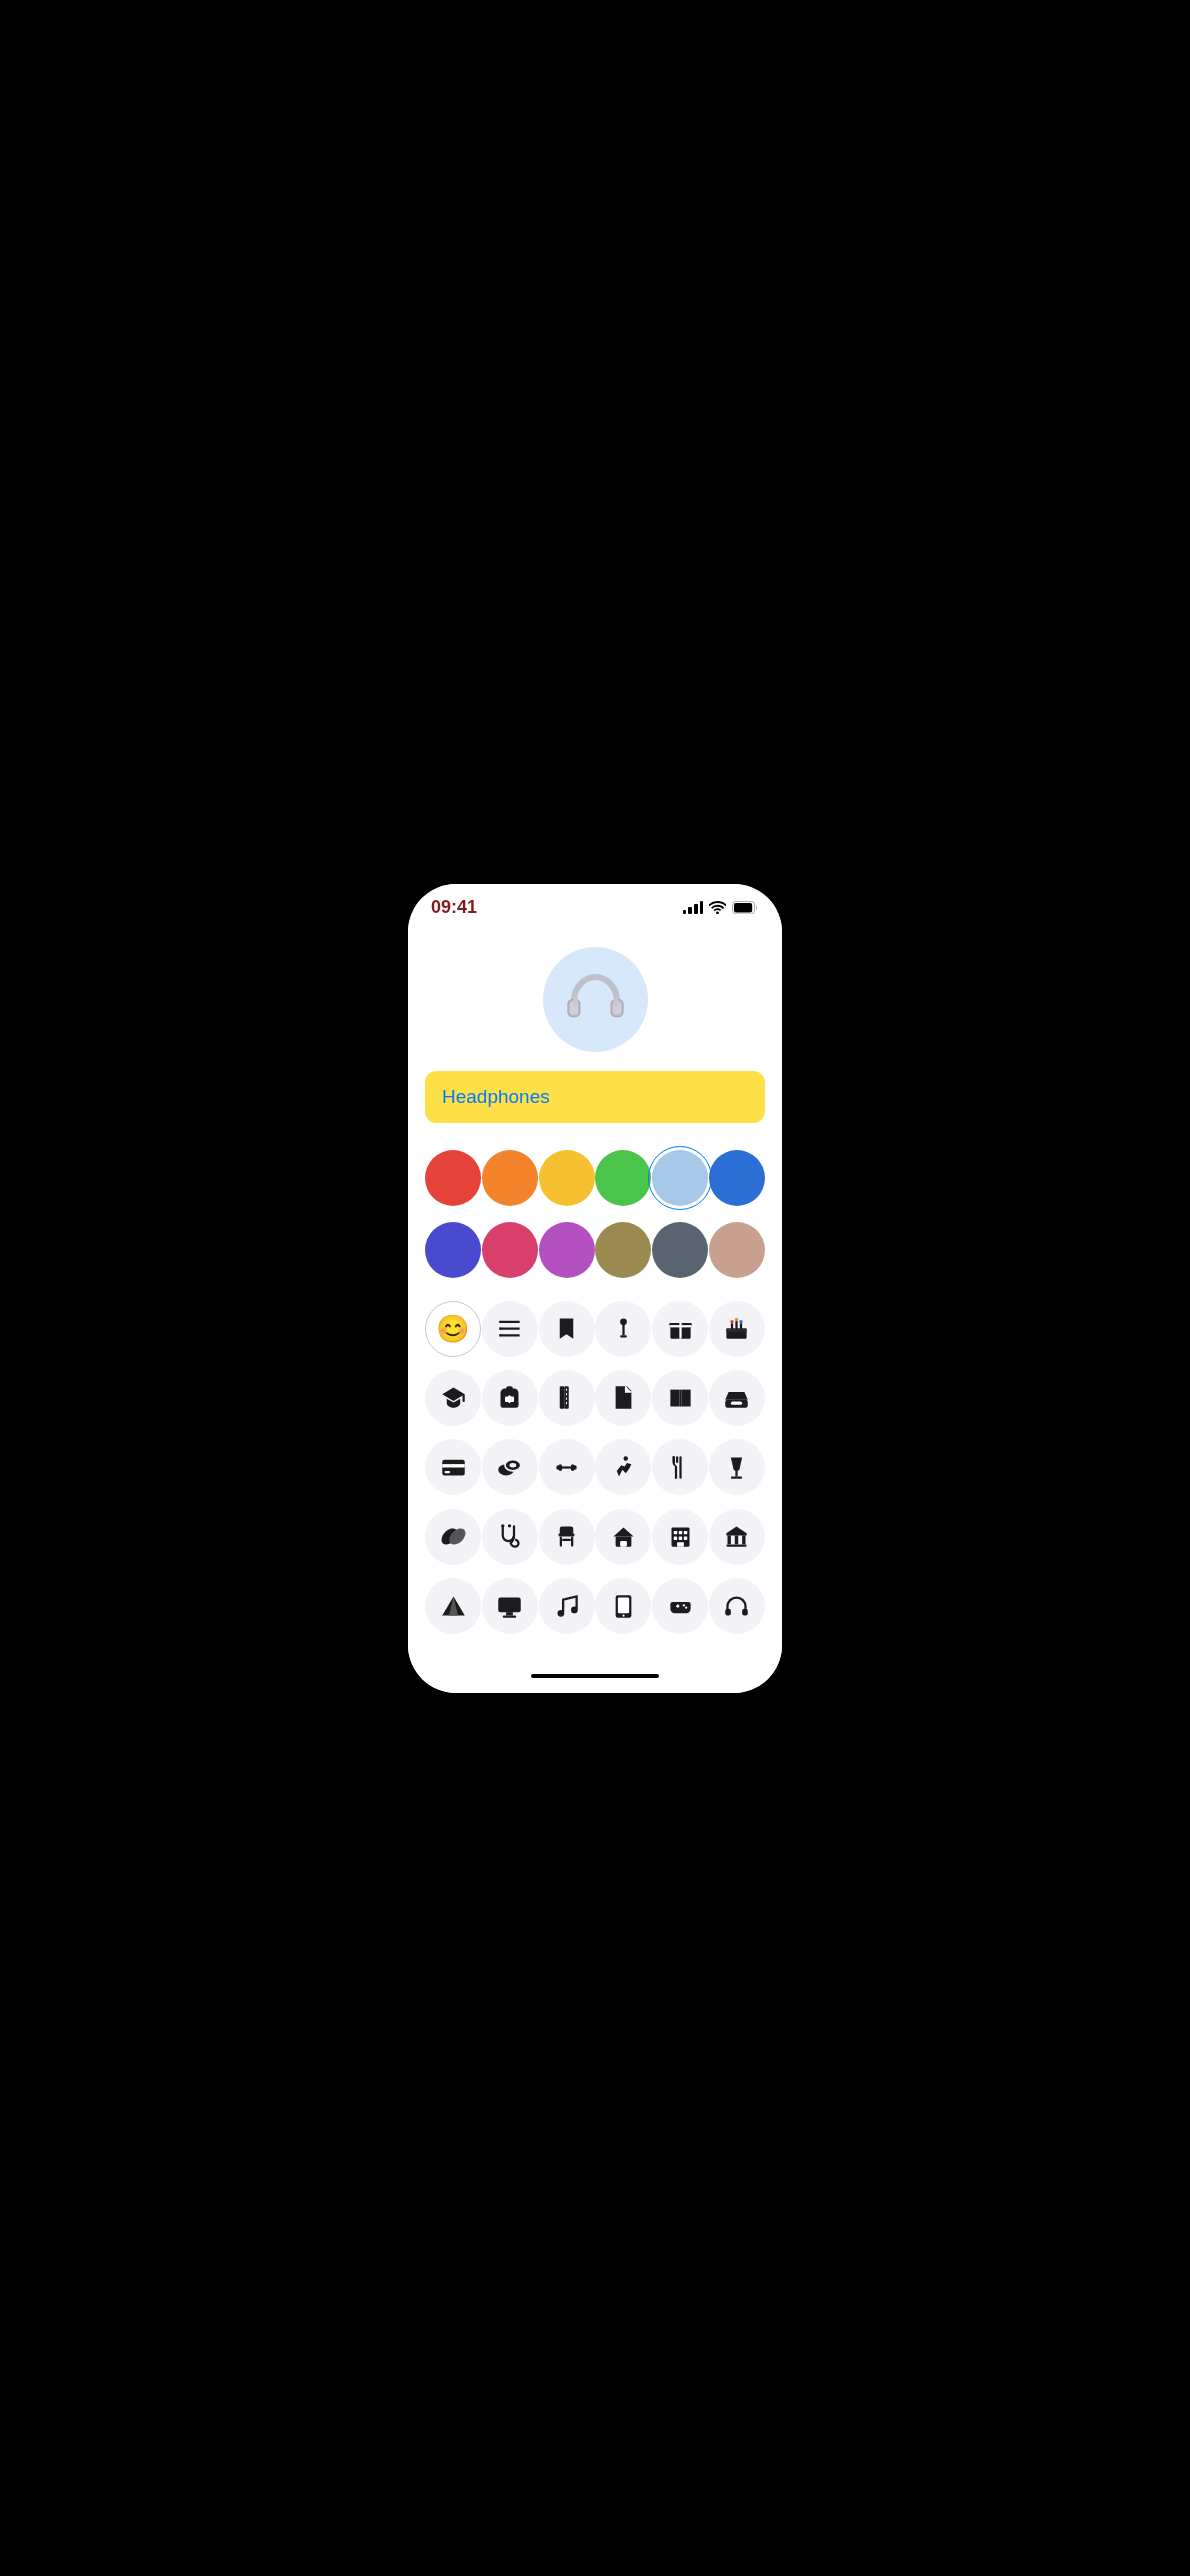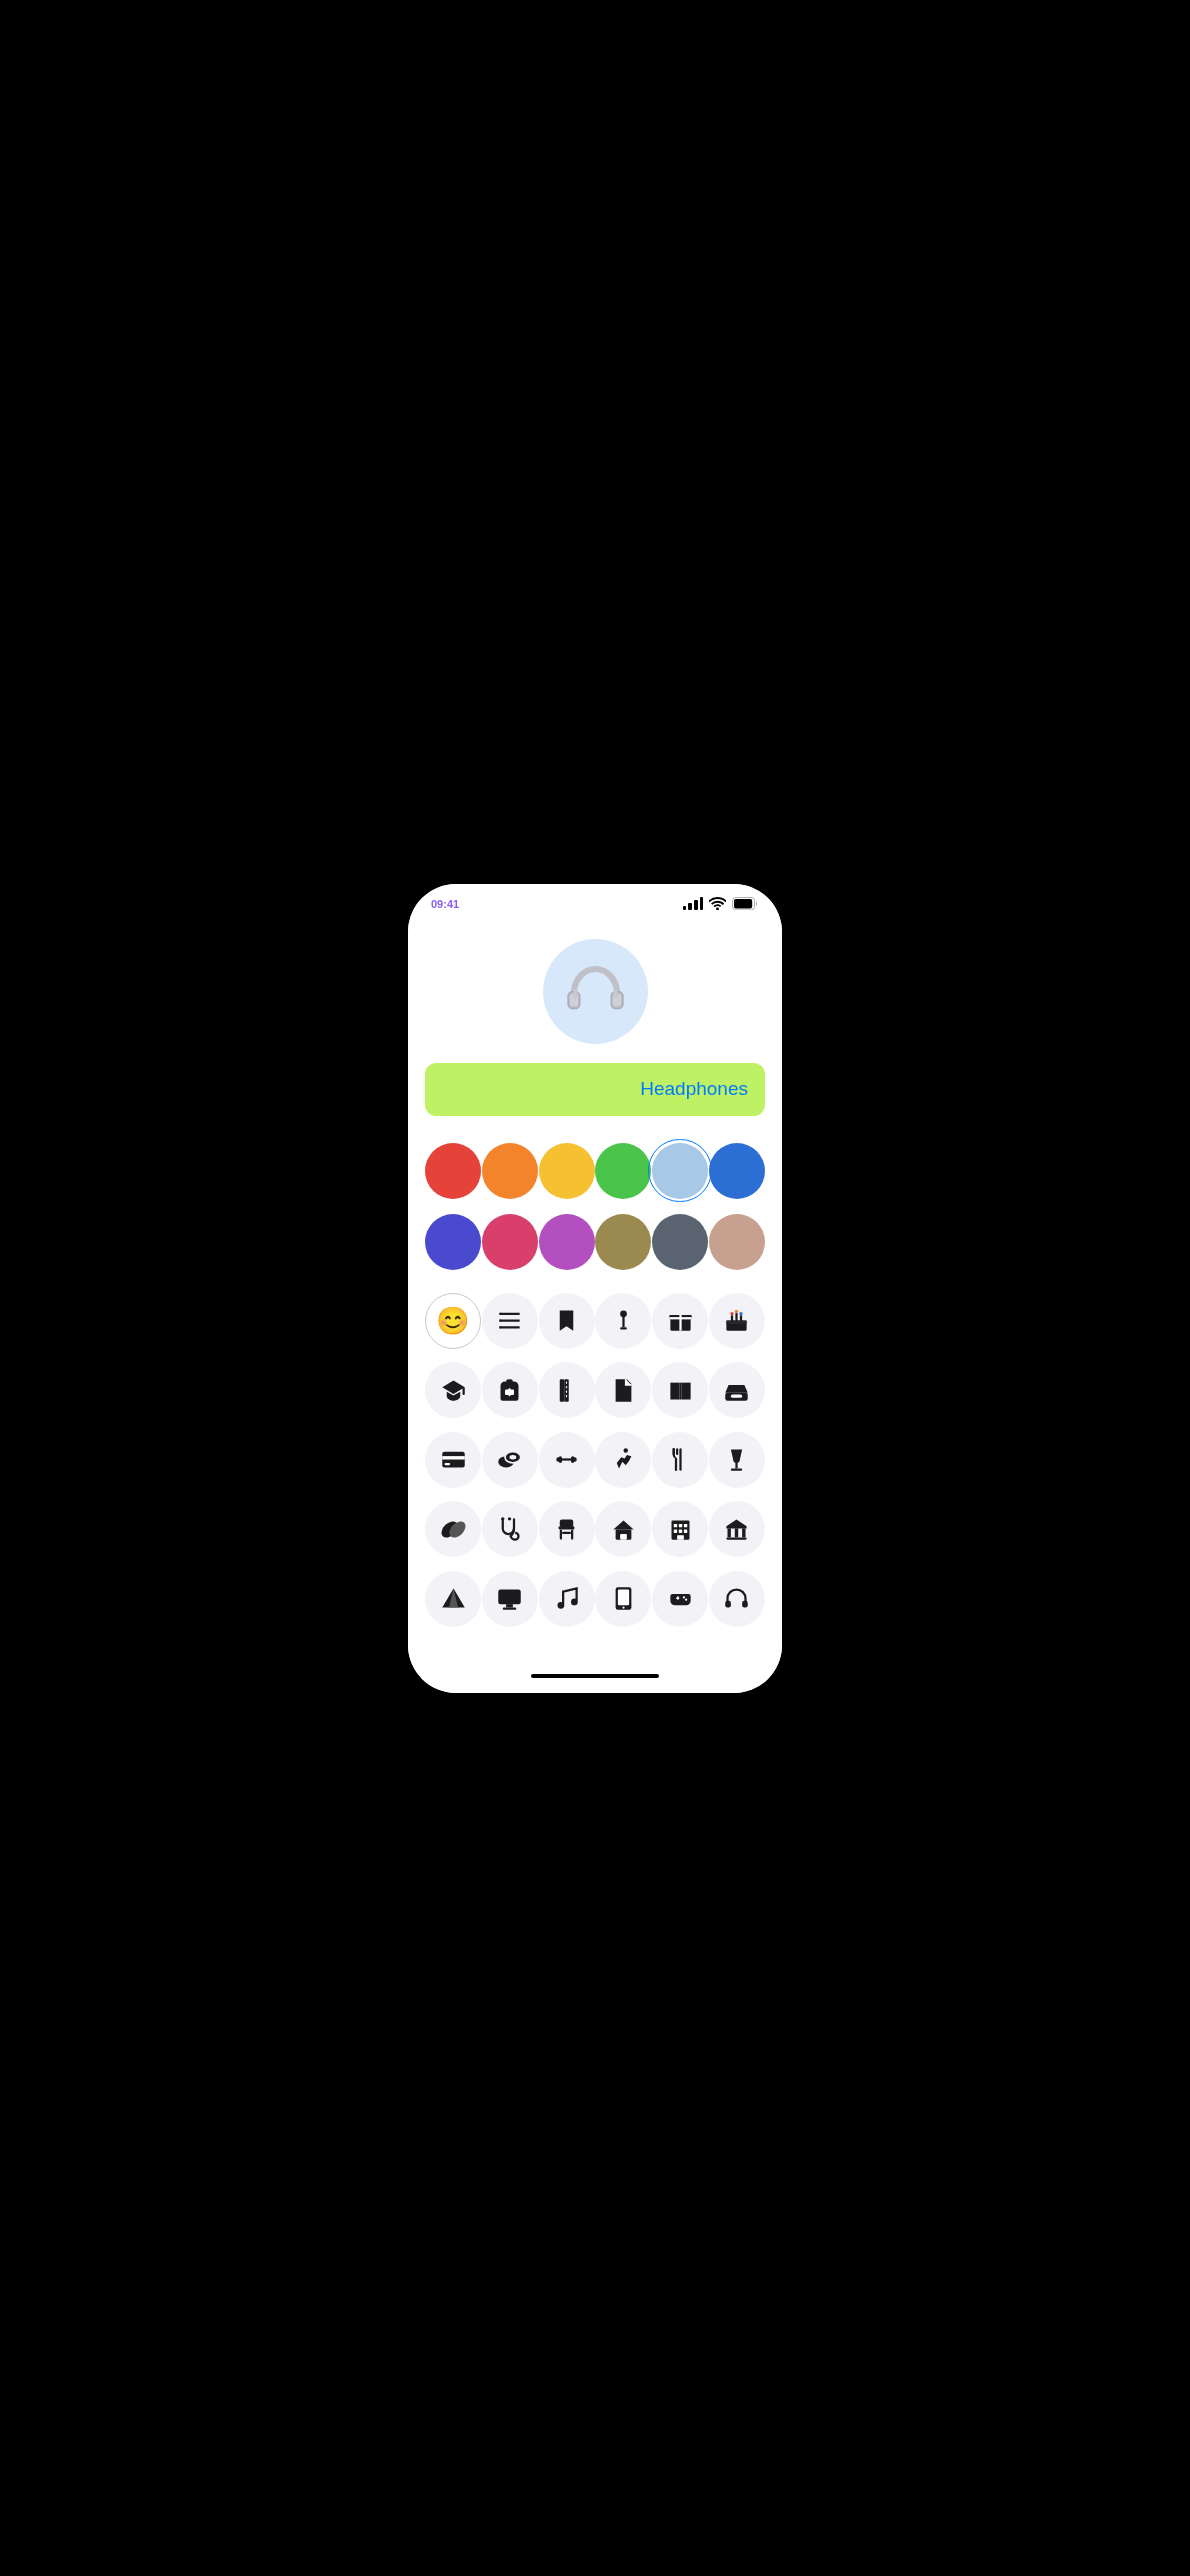--- a/index.html
+++ b/index.html
@@ -28,23 +28,23 @@
     .status-bar {
       background: #fff;
       display: flex;
       justify-content: space-between;
       align-items: center;
       padding: 13.4px 23px 5.8px;
       flex-shrink: 0;
     }
 
     .status-time {
-      font-size: 11px;
+      font-size: 18px;
       font-weight: 600;
-      color: #8b5cf6;
+      color: #7f1d1d;
     }
 
     .status-icons {
       display: flex;
       align-items: center;
       gap: 5.8px;
     }
 
     .signal-bars {
       display: flex;
@@ -114,28 +114,28 @@
       height: 69px;
     }
 
     .name-input-container {
       padding: 0 17px;
       margin-bottom: 27px;
     }
 
     .name-input {
       width: 100%;
-      background: #bef264;
+      background: #fde047;
       border: none;
       border-radius: 11.5px;
       padding: 15.3px 17px;
       font-size: 19px;
       font-weight: 500;
       color: #007AFF;
-      text-align: right;
+      text-align: left;
       outline: none;
       font-family: inherit;
     }
 
     .color-grid {
       padding: 0 17px;
       margin-bottom: 23px;
     }
 
     .color-row {

